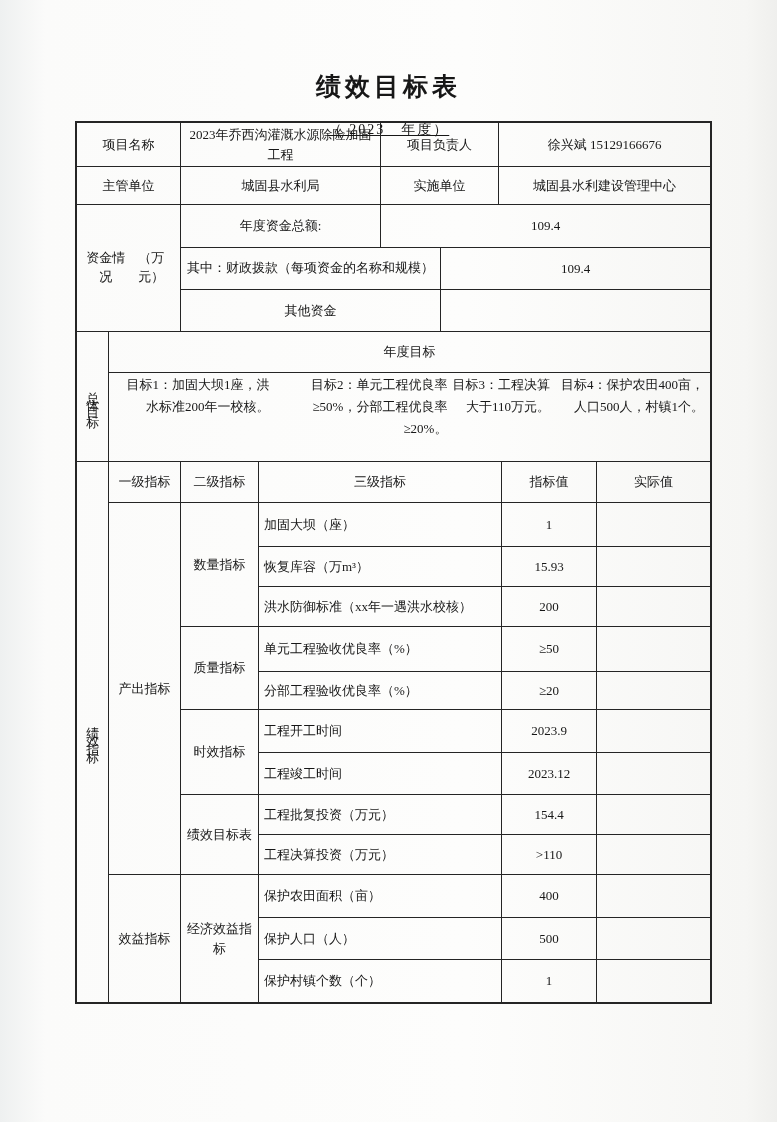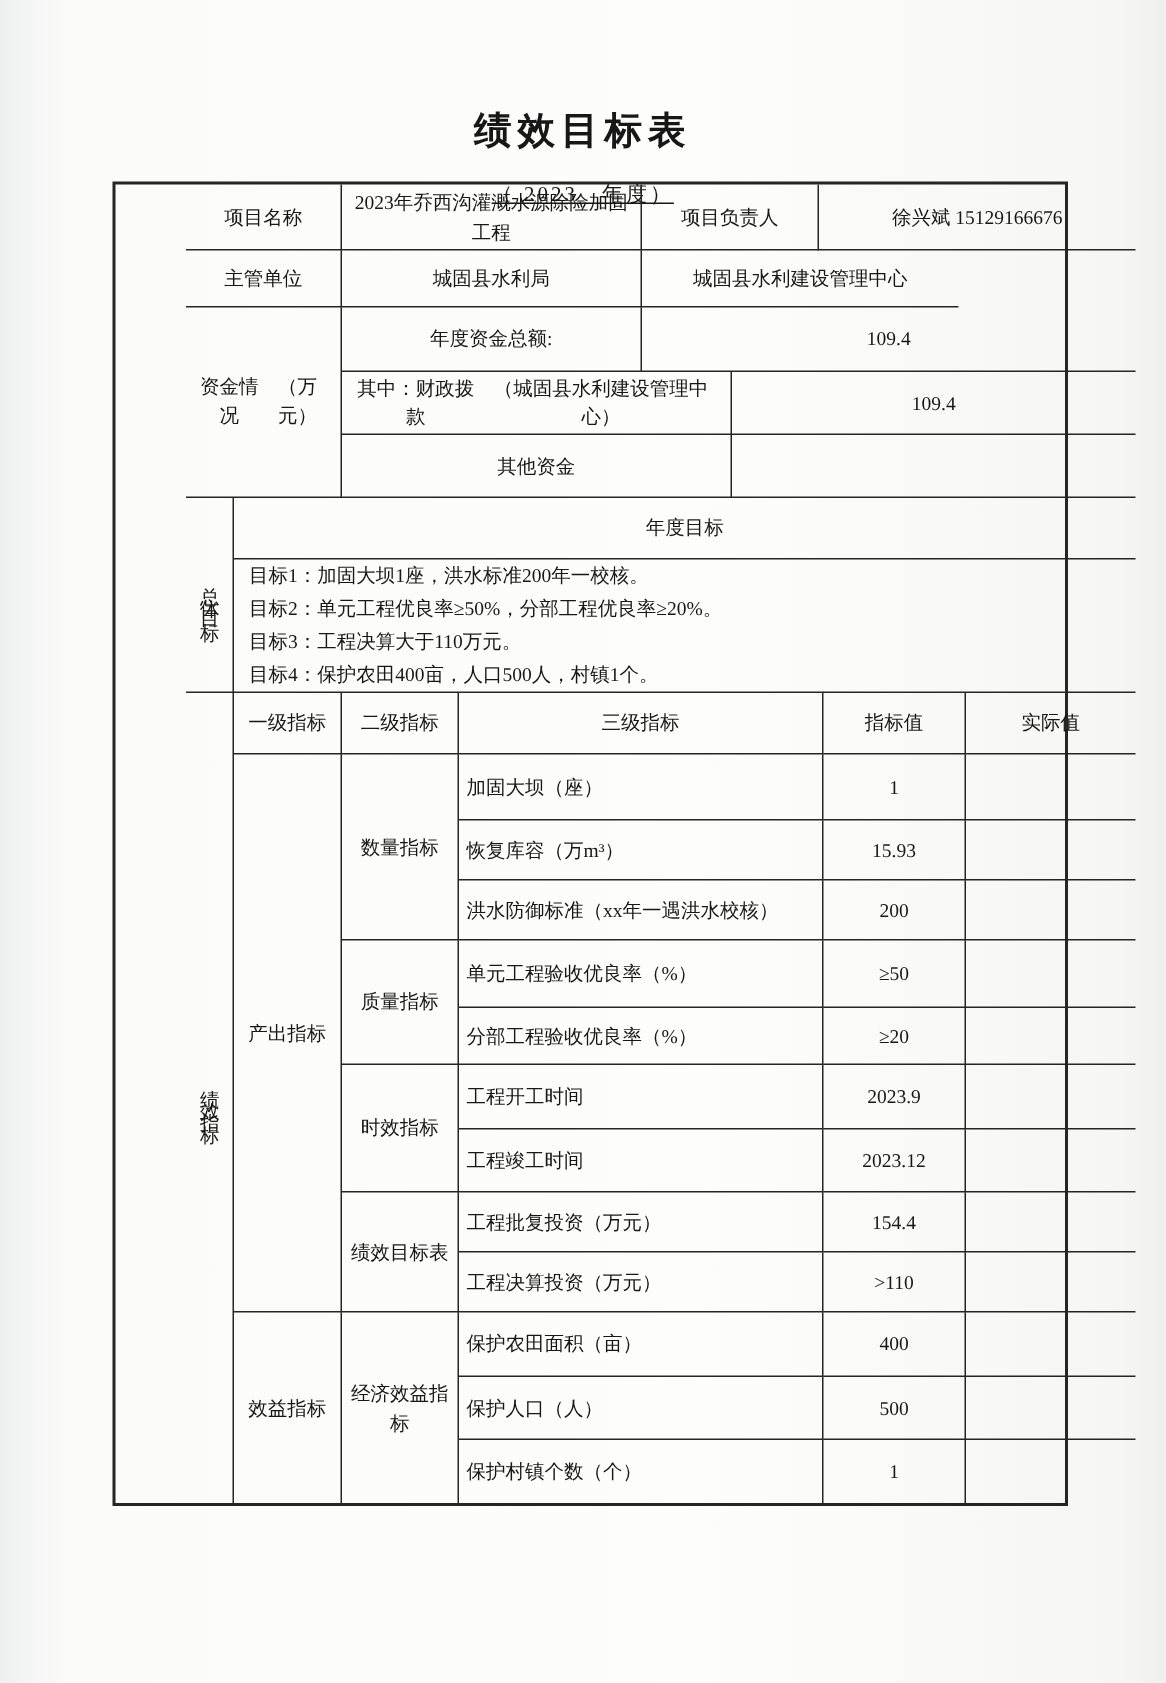--- a/index.html
+++ b/index.html
@@ -35,21 +35,20 @@
   }
 
   .ptable{
     position:absolute;
     left:75px; top:121px;
     width:637px;
     border:2px solid var(--bc);
     box-sizing:border-box;
     background:transparent;
     font-size:13px;
-    padding-left:47px;
   }
   .flex{display:flex;}
   .col{display:flex;flex-direction:column;}
 
   .cell{
     box-sizing:border-box;
     border-right:1px solid var(--bc);
     border-bottom:1px solid var(--bc);
     display:flex;
     align-items:center;
@@ -67,21 +66,21 @@
   .vcell{
     writing-mode:vertical-rl;
     text-orientation:upright;
     letter-spacing:8px;
     padding:0;
   }
 
   .goals-text{
     align-items:flex-start;
     justify-content:center;
-    flex-direction:column;
+    flex-direction:row;
     text-align:right;
     padding-left:10px;
     line-height:1.68;
   }
 
   
   .w32{width:32px;min-width:32px}   .w72{width:72px;min-width:72px}
   .w78{width:78px;min-width:78px}   .w95{width:95px;min-width:95px}
   .w104{width:104px;min-width:104px}.w113{width:113px;min-width:113px}
   .w118{width:118px;min-width:118px}.w200{width:200px;min-width:200px}
@@ -110,37 +109,38 @@
     <div class="flex">
       <div class="cell w104 h44">项目名称</div>
       <div class="cell w200 h44">2023年乔西沟灌溉水源除险加固工程</div>
       <div class="cell w118 h44">项目负责人</div>
       <div class="cell w211 h44 noR">徐兴斌 15129166676</div>
     </div>
 
     <div class="flex">
       <div class="cell w104 h38">主管单位</div>
       <div class="cell w200 h38">城固县水利局</div>
+      <div class="cell w118 h38">实施单位</div>
       <div class="cell w211 h38 noR">城固县水利建设管理中心</div>
     </div>
 
     <div class="flex">
       <div class="cell stack w104 h127">
         <div>资金情况</div>
         <div>（万元）</div>
       </div>
       <div class="col w529">
         <div class="flex">
           <div class="cell w200 h43">年度资金总额:</div>
           <div class="cell w329 h43 noR">109.4</div>
         </div>
         <div class="flex">
           <div class="cell stack w260 h42">
             <div>其中：财政拨款</div>
-            <div>（城固县水利建设管理中心）</div>
+            <div>（每项资金的名称和规模）</div>
           </div>
           <div class="cell w269 h42 noR">109.4</div>
         </div>
         <div class="flex">
           <div class="cell w260 h42">其他资金</div>
           <div class="cell w269 h42 noR"></div>
         </div>
       </div>
     </div>
 

